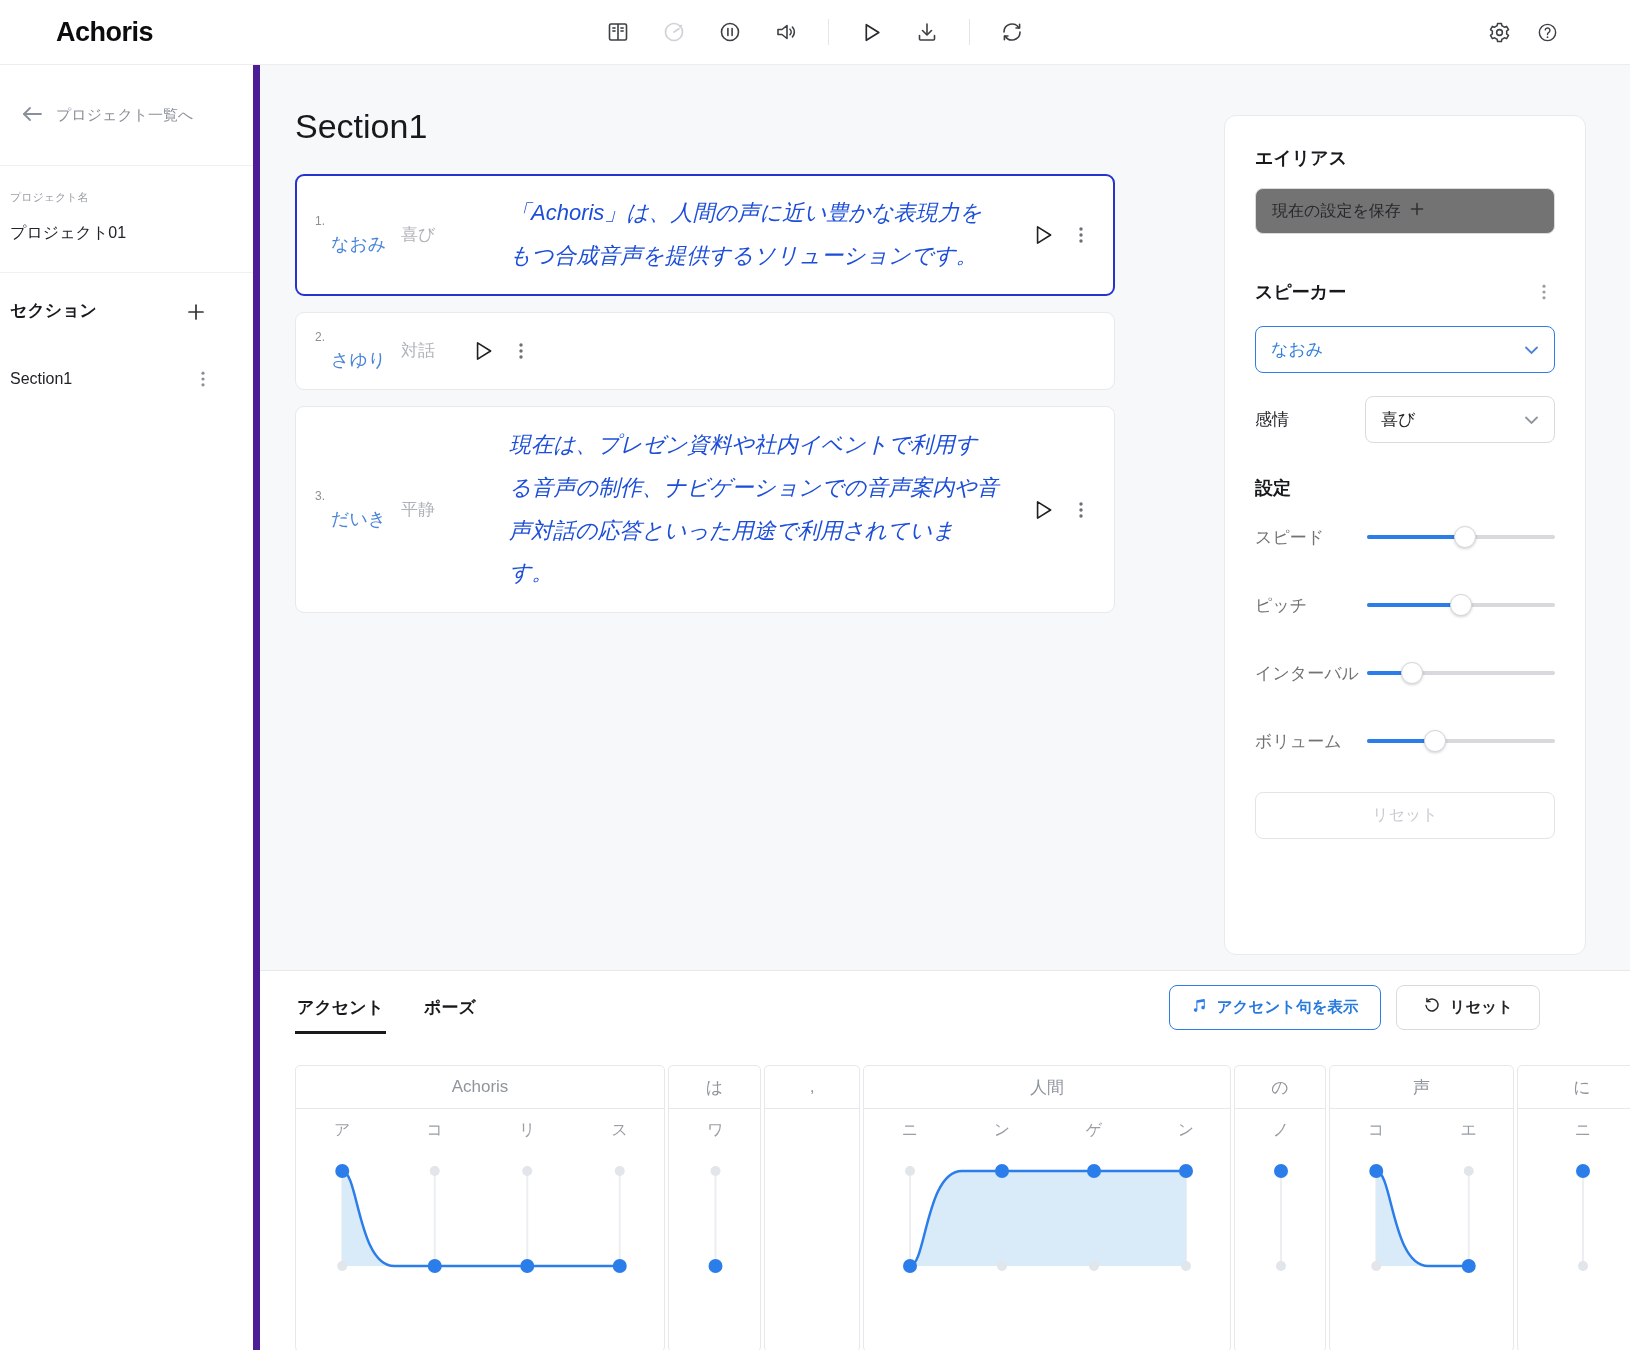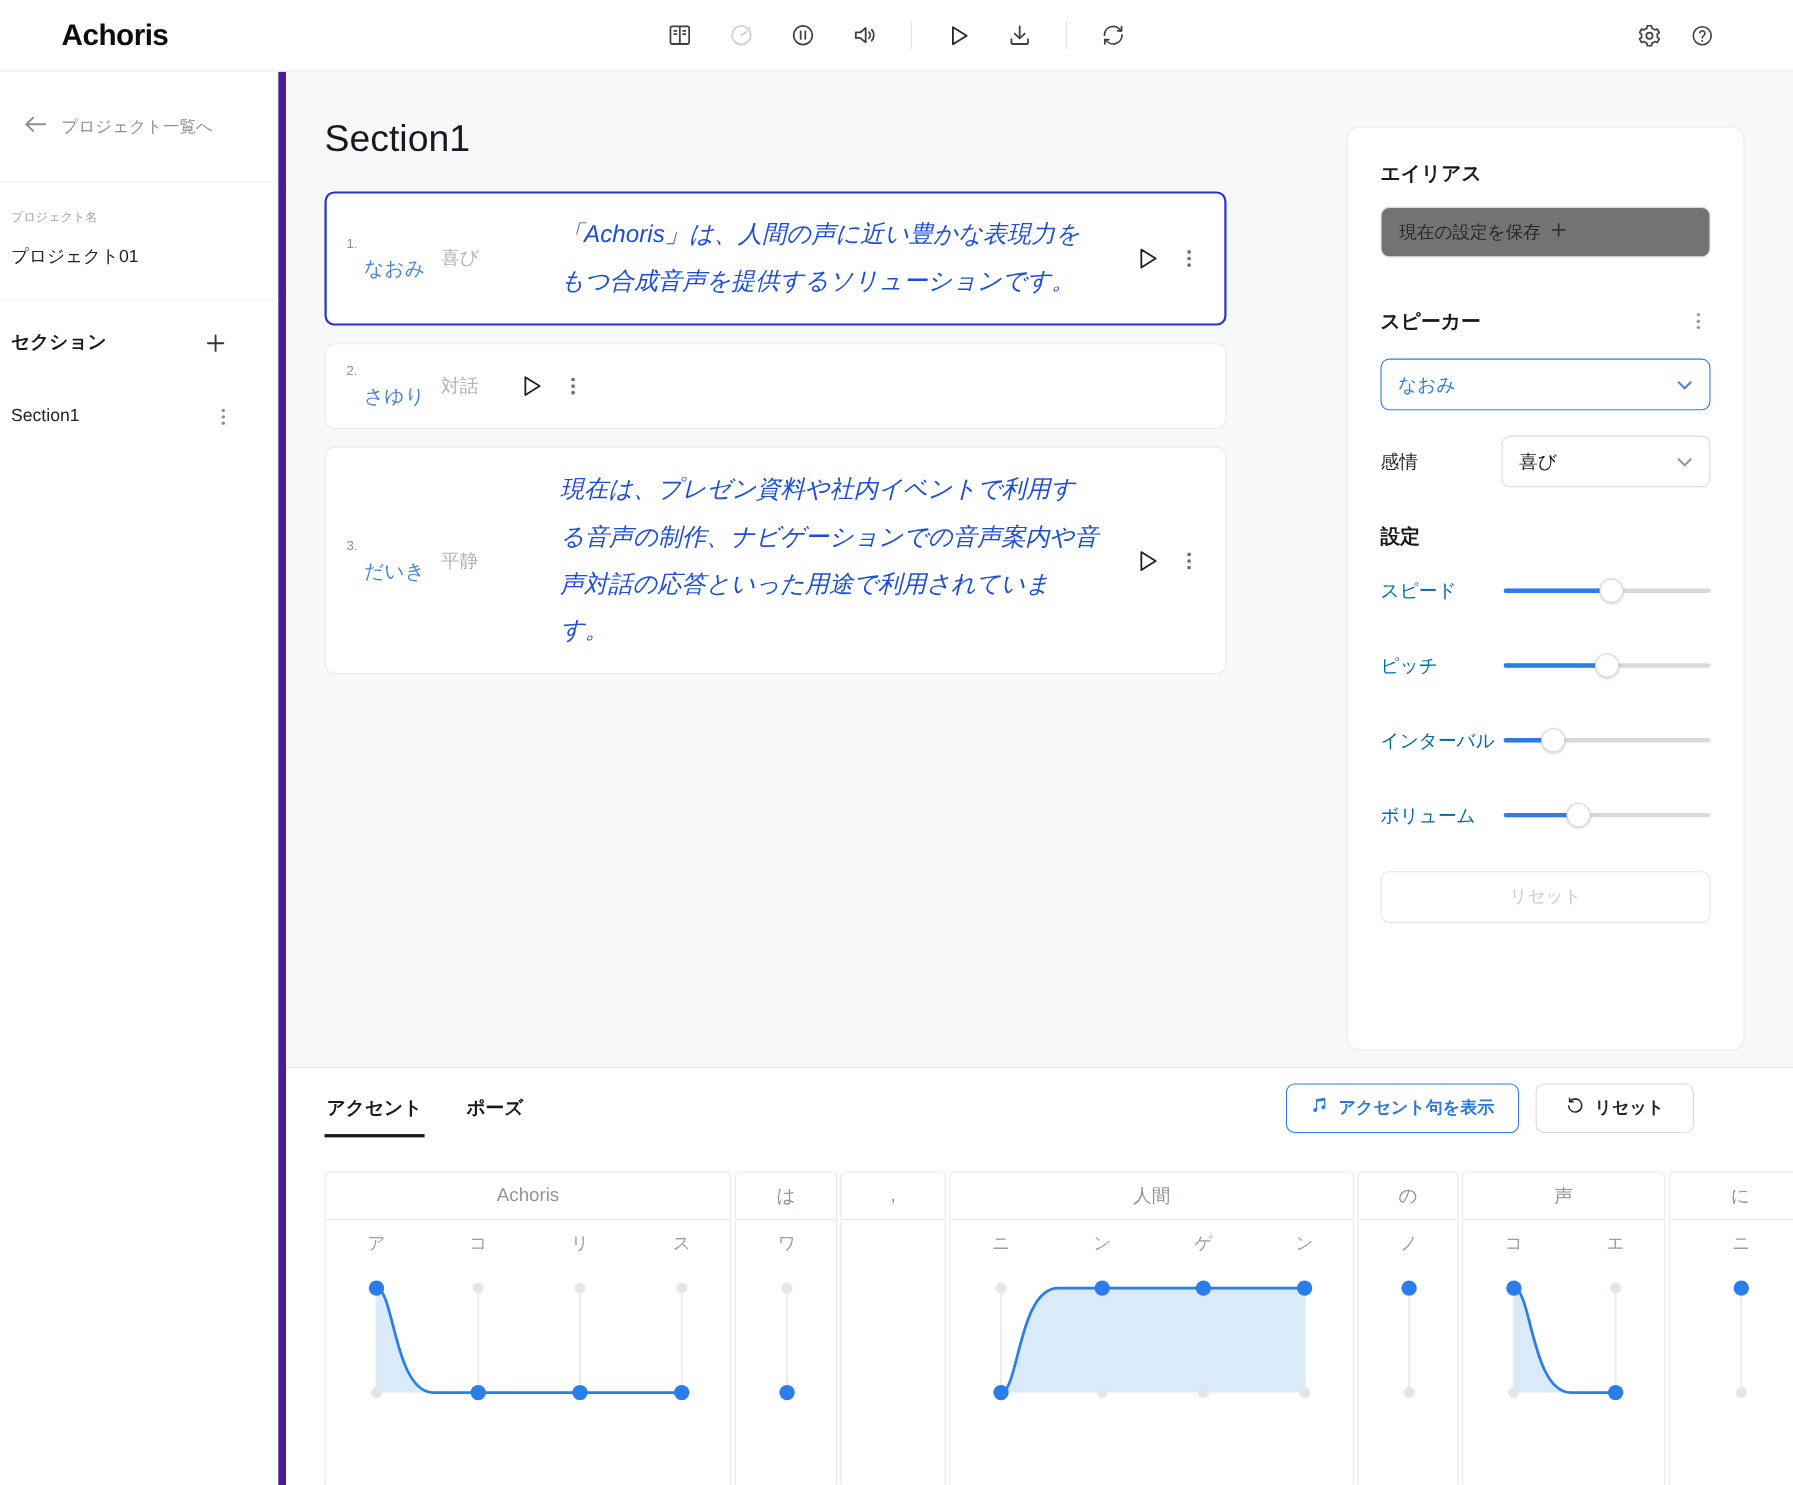--- a/index.html
+++ b/index.html
@@ -60,21 +60,21 @@
   .speaker-select { margin-top:16px; height:47px; border:1.5px solid #2b7de9; border-radius:8px;
     display:flex; align-items:center; justify-content:space-between; padding:0 15px; color:#2f7cd9;
     font-size:17px; cursor:pointer; }
   .field-row { margin-top:23px; display:flex; align-items:center; justify-content:space-between; }
   .field-label { font-size:17px; color:#26282c; }
   .select { width:190px; height:47px; border:1px solid #d9dbde; border-radius:8px; display:flex;
     align-items:center; justify-content:space-between; padding:0 15px; font-size:17px; color:#222; cursor:pointer; }
   .settings-h { margin-top:33px; }
   .slider-row { margin-top:46px; display:flex; align-items:center; justify-content:space-between; height:22px; }
   .slider-row:first-child { margin-top:26px; }
-  .slider-label { font-size:17px; color:#0369a1; }
+  .slider-label { font-size:17px; color:#737373; }
   .slider { position:relative; width:188px; height:22px; cursor:pointer; }
   .slider-track { position:absolute; top:9px; left:0; right:0; height:4px; border-radius:2px; background:#d7d9dc; }
   .slider-fill { height:100%; background:#2b7de9; border-radius:2px; }
   .slider-thumb { position:absolute; top:0; width:22px; height:22px; border-radius:50%; background:#fff;
     border:1px solid #d5d7da; box-shadow:0 1px 3px rgba(0,0,0,.18); transform:translateX(-50%); }
   .reset-btn { margin-top:40px; width:100%; height:47px; border:1px solid #e2e4e7; border-radius:8px;
     background:#fff; color:#c7cbd1; font-size:16px; }
 
   
   .editor { height:380px; background:#fff; border-top:1px solid #e7e8ea; }

